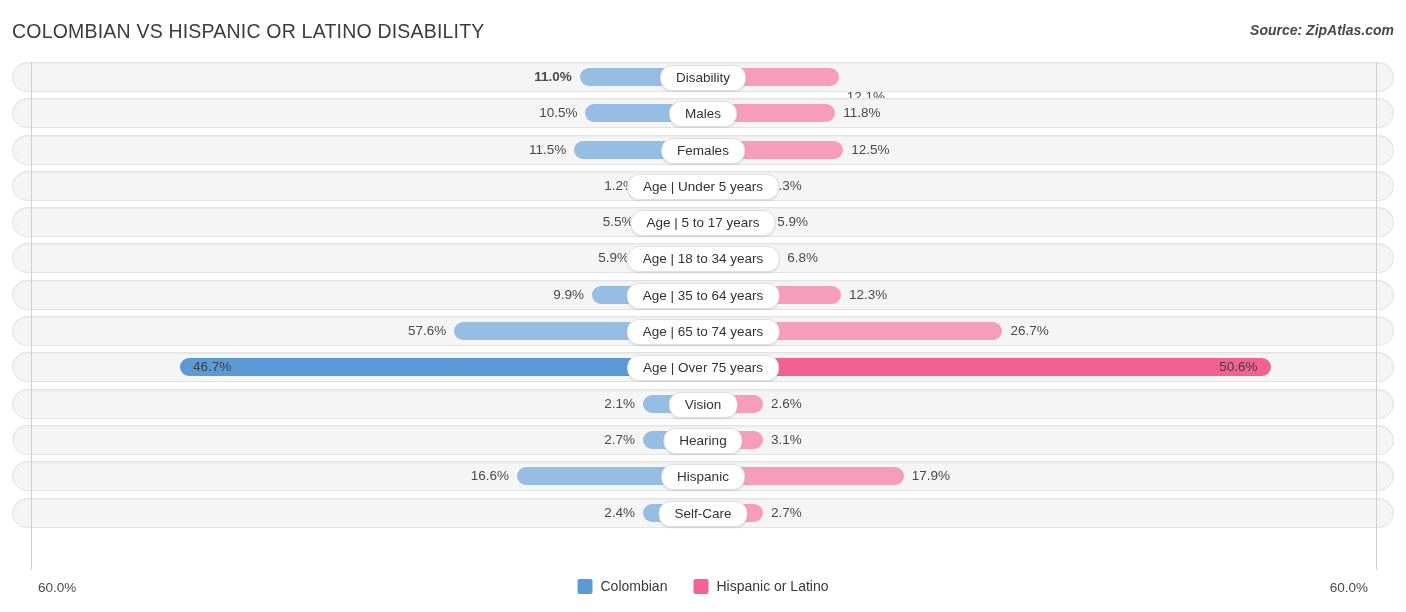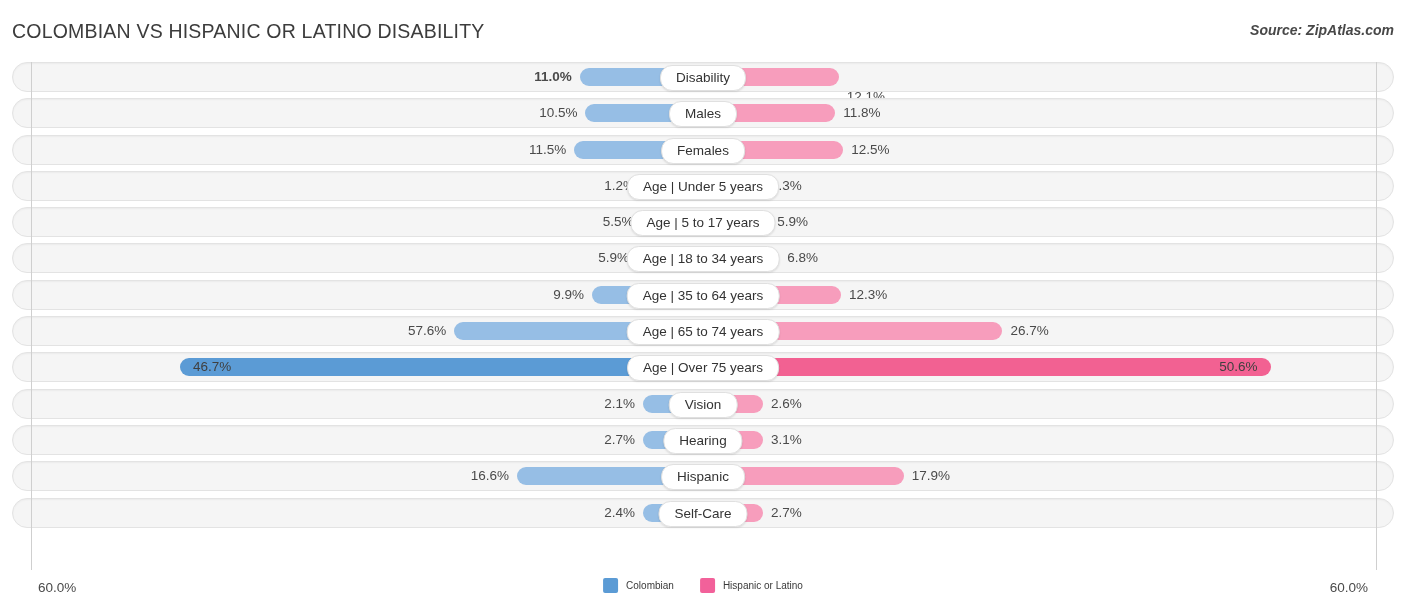--- a/index.html
+++ b/index.html
@@ -167,21 +167,21 @@
     align-items: center;
     gap: 8px;
   }
   .swatch {
     width: 15px;
     height: 15px;
     border-radius: 2px;
     display: inline-block;
   }
   .legend-label {
-    font-size: 10px;
+    font-size: 14px;
     color: #3a3a3a;
   }
 </style>
 </head>
 <body>
 
 <div class="header">
   <div class="chart-title">COLOMBIAN VS HISPANIC OR LATINO DISABILITY</div>
   <div class="source">Source: ZipAtlas.com</div>
 </div>

